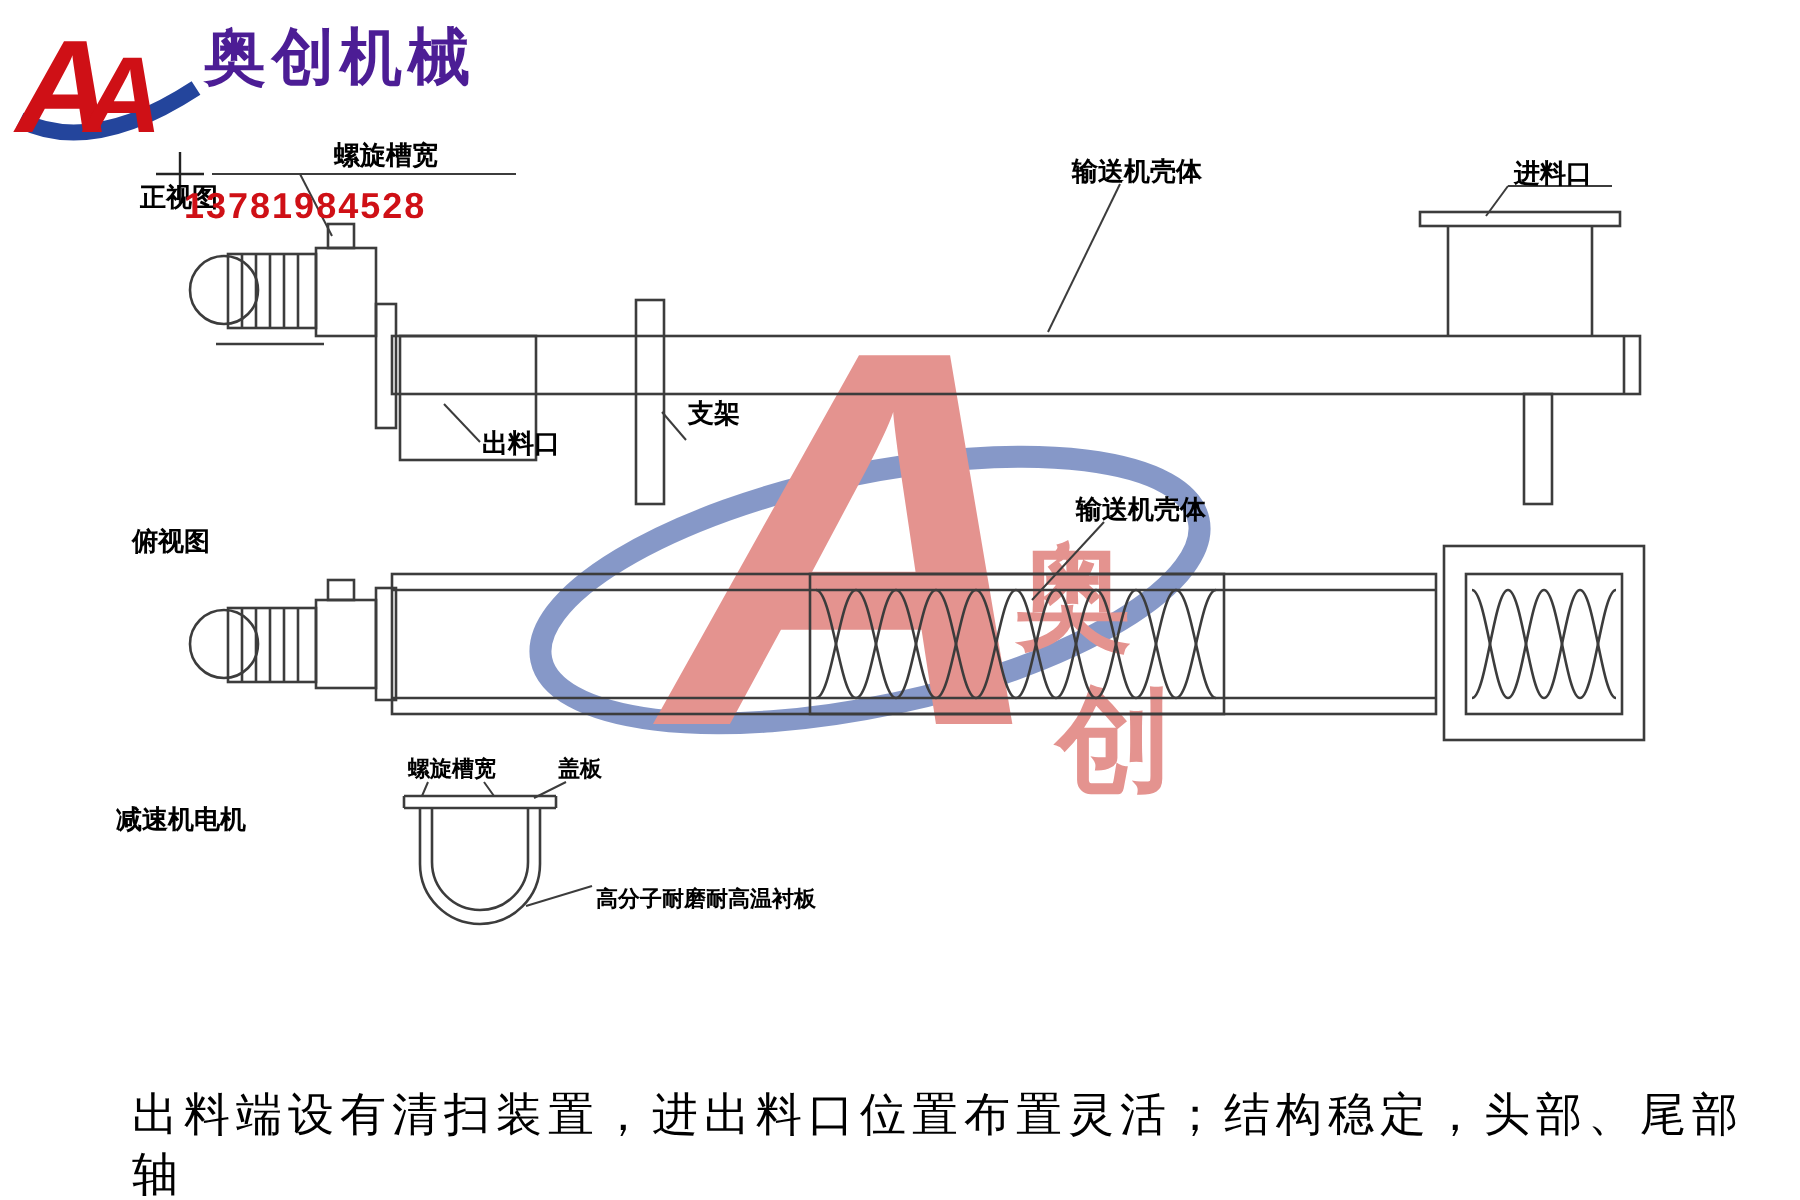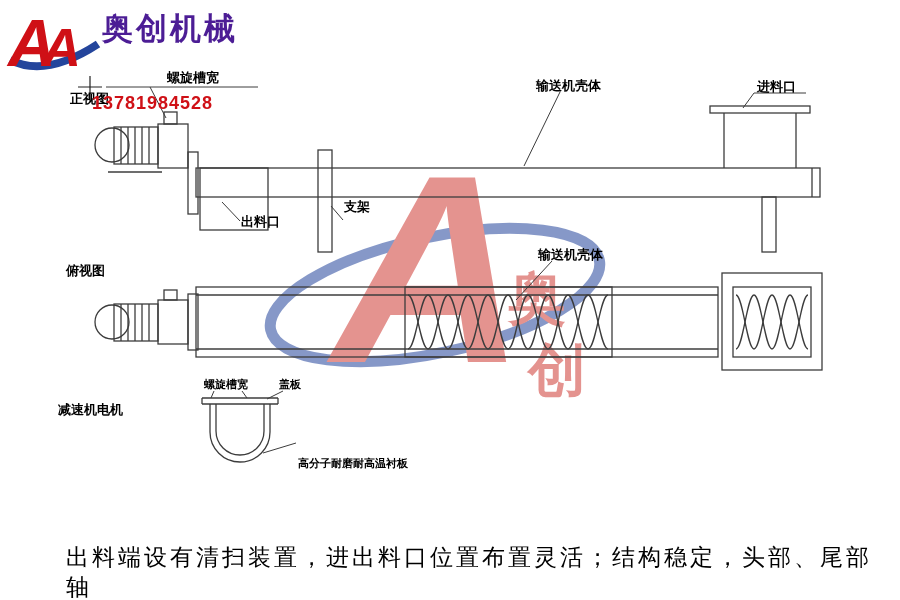--- a/index.html
+++ b/index.html
@@ -128,17 +128,17 @@
   <div class="lbl" style="left:70px;top:90px;">正视图</div>
   <div class="lbl" style="left:536px;top:77px;">输送机壳体</div>
   <div class="lbl" style="left:757px;top:78px;">进料口</div>
   <div class="lbl" style="left:241px;top:213px;">出料口</div>
   <div class="lbl" style="left:344px;top:198px;">支架</div>
   <div class="lbl" style="left:66px;top:262px;">俯视图</div>
   <div class="lbl" style="left:538px;top:246px;">输送机壳体</div>
   <div class="lbl" style="left:58px;top:401px;">减速机电机</div>
   <div class="lbl small" style="left:204px;top:377px;">螺旋槽宽</div>
   <div class="lbl small" style="left:279px;top:377px;">盖板</div>
-  <div class="lbl small" style="left:298px;top:456px;font-family:Liberation Serif, serif;">高分子耐磨耐高温衬板</div>
+  <div class="lbl small" style="left:298px;top:442px;font-family:Liberation Serif, serif;">高分子耐磨耐高温衬板</div>
 
   <div class="intro-body">出料端设有清扫装置，进出料口位置布置灵活；结构稳定，头部、尾部轴</div>
 
 </div>
 
 </body></html>

